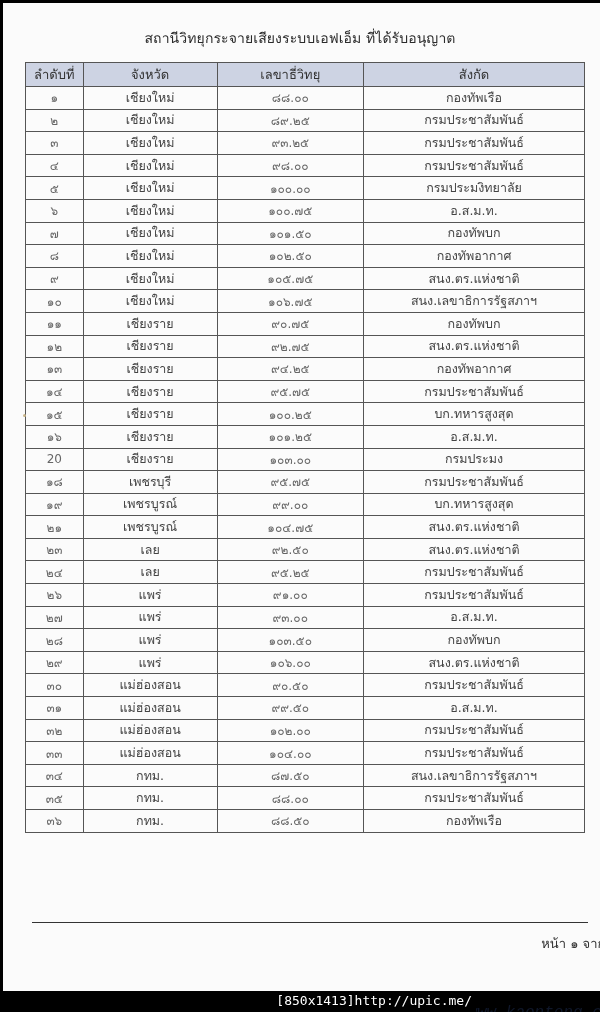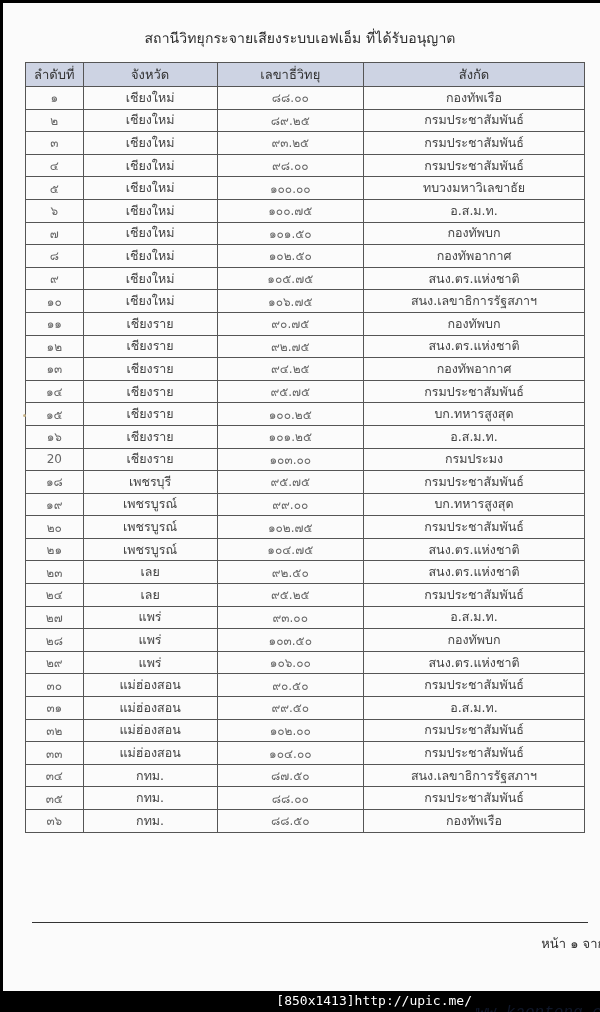--- a/index.html
+++ b/index.html
@@ -61,21 +61,21 @@
         <tr>
           <td class="num">๔</td>
           <td class="prov">เชียงใหม่</td>
           <td class="freq">๙๘.๐๐</td>
           <td class="aff">กรมประชาสัมพันธ์</td>
         </tr>
         <tr>
           <td class="num">๕</td>
           <td class="prov">เชียงใหม่</td>
           <td class="freq">๑๐๐.๐๐</td>
-          <td class="aff">ทบวงมหาวิเลขาธัย</td>
+          <td class="aff">กรมประมงิทยาลัย</td>
         </tr>
         <tr>
           <td class="num">๖</td>
           <td class="prov">เชียงใหม่</td>
           <td class="freq">๑๐๐.๗๕</td>
           <td class="aff">อ.ส.ม.ท.</td>
         </tr>
         <tr>
           <td class="num">๗</td>
           <td class="prov">เชียงใหม่</td>
@@ -148,41 +148,41 @@
           <td class="freq">๙๕.๗๕</td>
           <td class="aff">กรมประชาสัมพันธ์</td>
         </tr>
         <tr>
           <td class="num">๑๙</td>
           <td class="prov">เพชรบูรณ์</td>
           <td class="freq">๙๙.๐๐</td>
           <td class="aff">บก.ทหารสูงสุด</td>
         </tr>
         <tr>
-          <td class="num">๒๐</td>
-          <td class="prov">เพชรบูรณ์</td>
-          <td class="freq">๑๐๒.๗๕</td>
-          <td class="aff">กรมประชาสัมพันธ์</td>
-        </tr>
-        <tr>
           <td class="num">๒๑</td>
           <td class="prov">เพชรบูรณ์</td>
           <td class="freq">๑๐๔.๗๕</td>
           <td class="aff">สนง.ตร.แห่งชาติ</td>
         </tr>
         <tr>
           <td class="num">๒๓</td>
           <td class="prov">เลย</td>
           <td class="freq">๙๒.๕๐</td>
           <td class="aff">สนง.ตร.แห่งชาติ</td>
         </tr>
         <tr>
           <td class="num">๒๔</td>
           <td class="prov">เลย</td>
           <td class="freq">๙๕.๒๕</td>
+          <td class="aff">กรมประชาสัมพันธ์</td>
+        </tr>
+        <tr>
+          <td class="num">๒๖</td>
+          <td class="prov">แพร่</td>
+          <td class="freq">๙๑.๐๐</td>
           <td class="aff">กรมประชาสัมพันธ์</td>
         </tr>
         <tr>
           <td class="num">๒๗</td>
           <td class="prov">แพร่</td>
           <td class="freq">๙๓.๐๐</td>
           <td class="aff">อ.ส.ม.ท.</td>
         </tr>
         <tr>
           <td class="num">๒๘</td>

